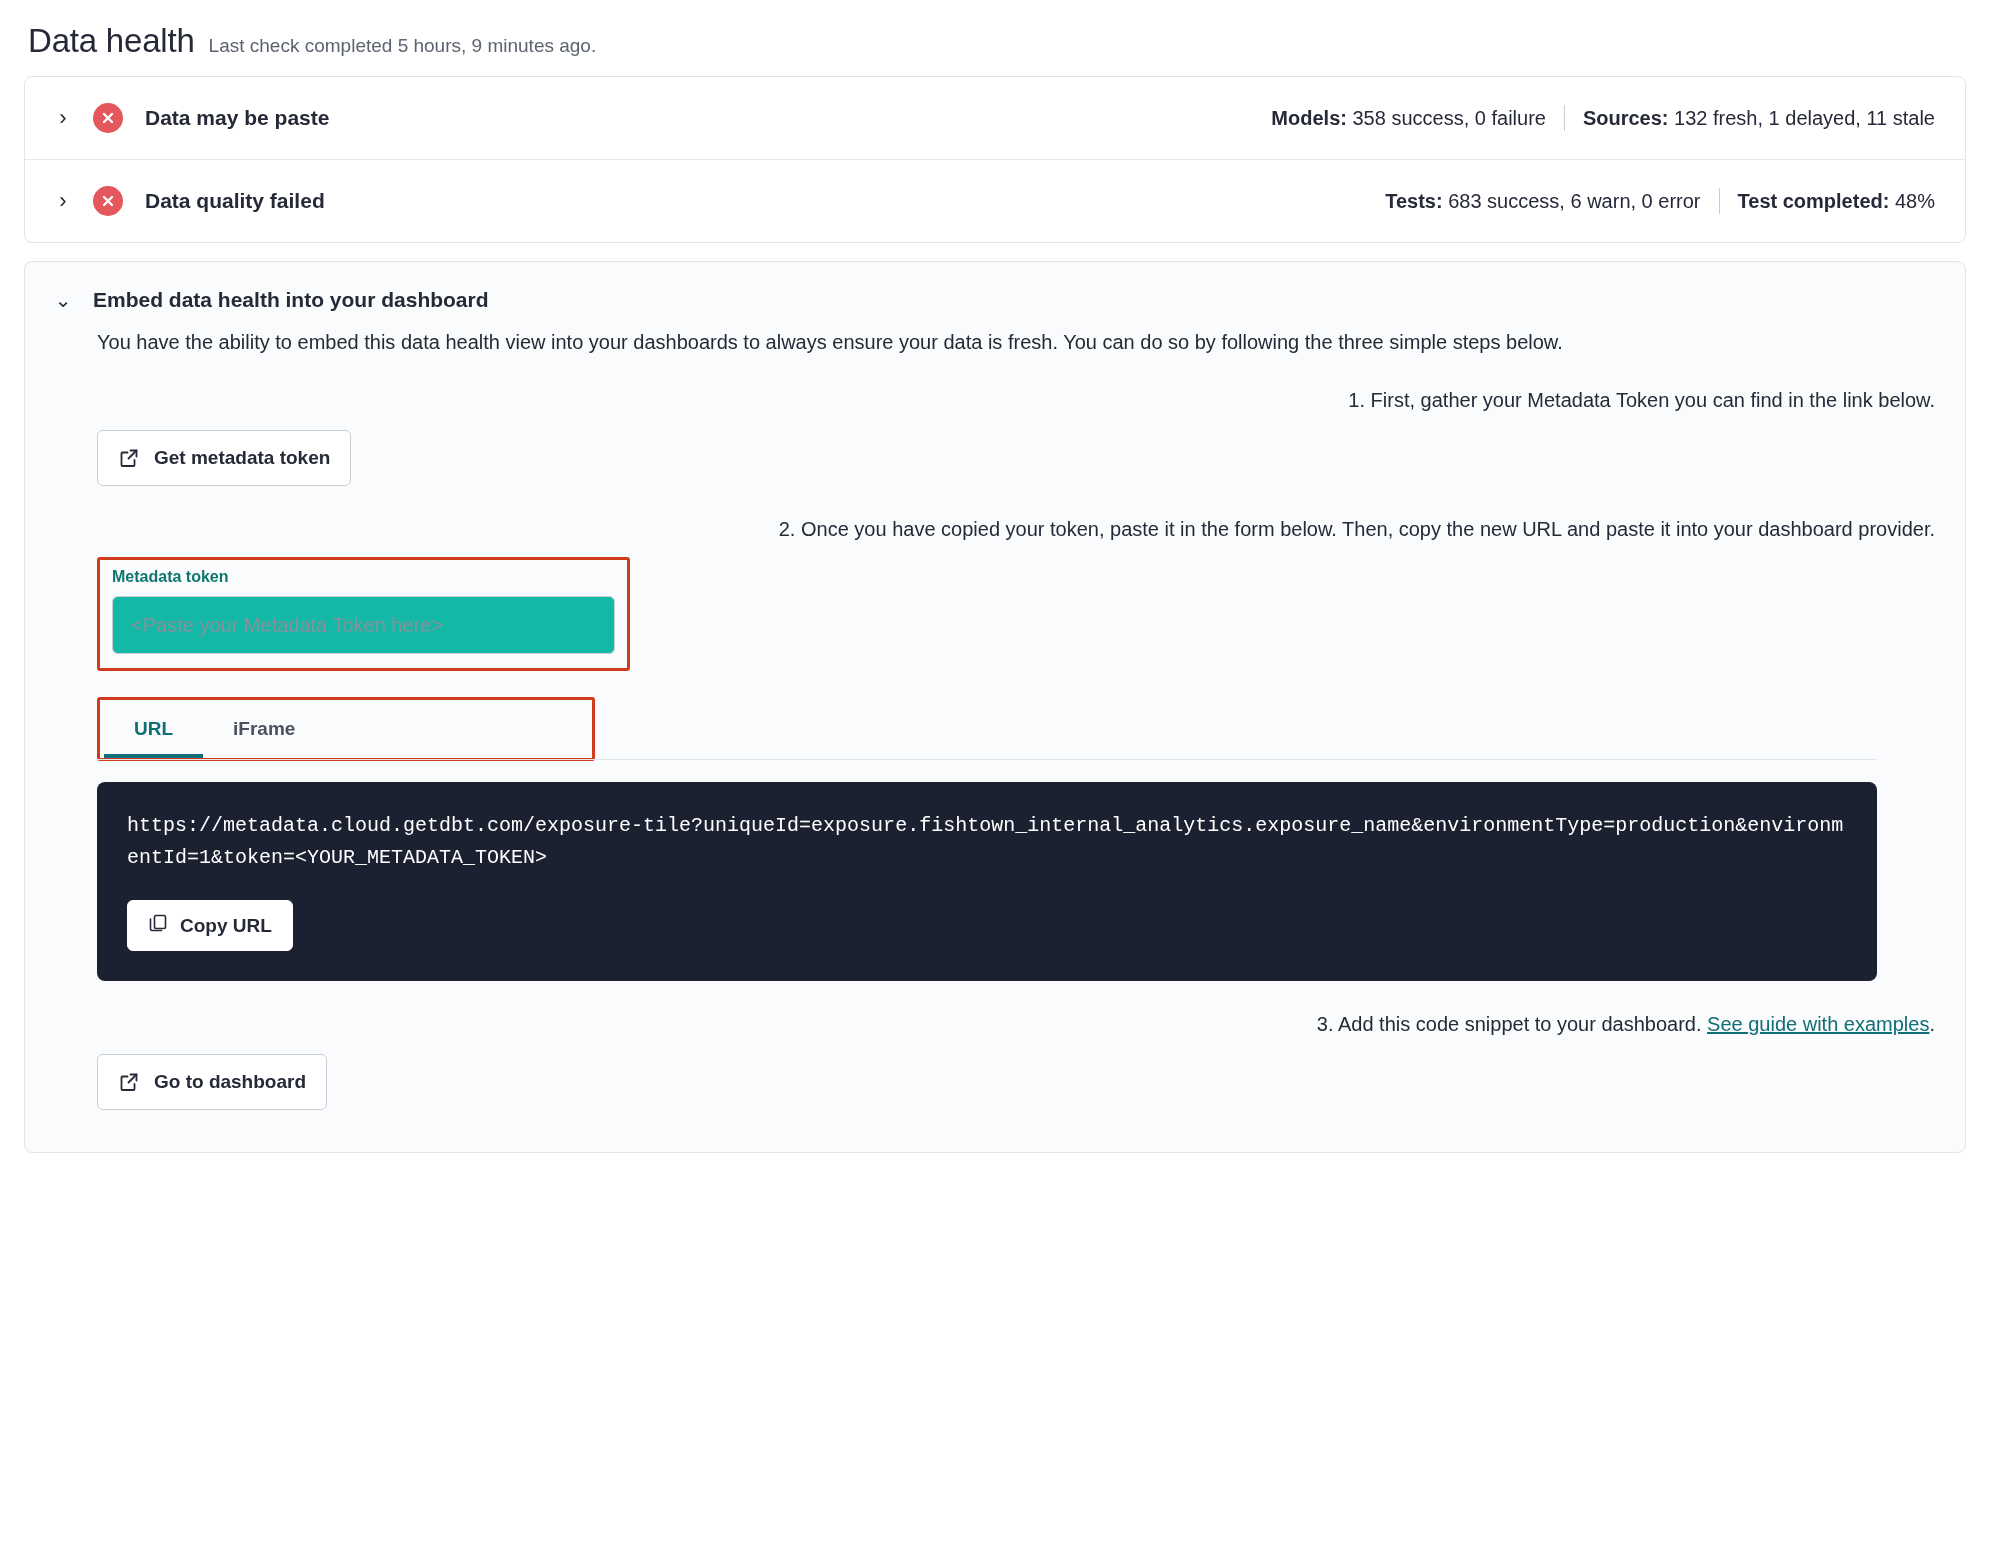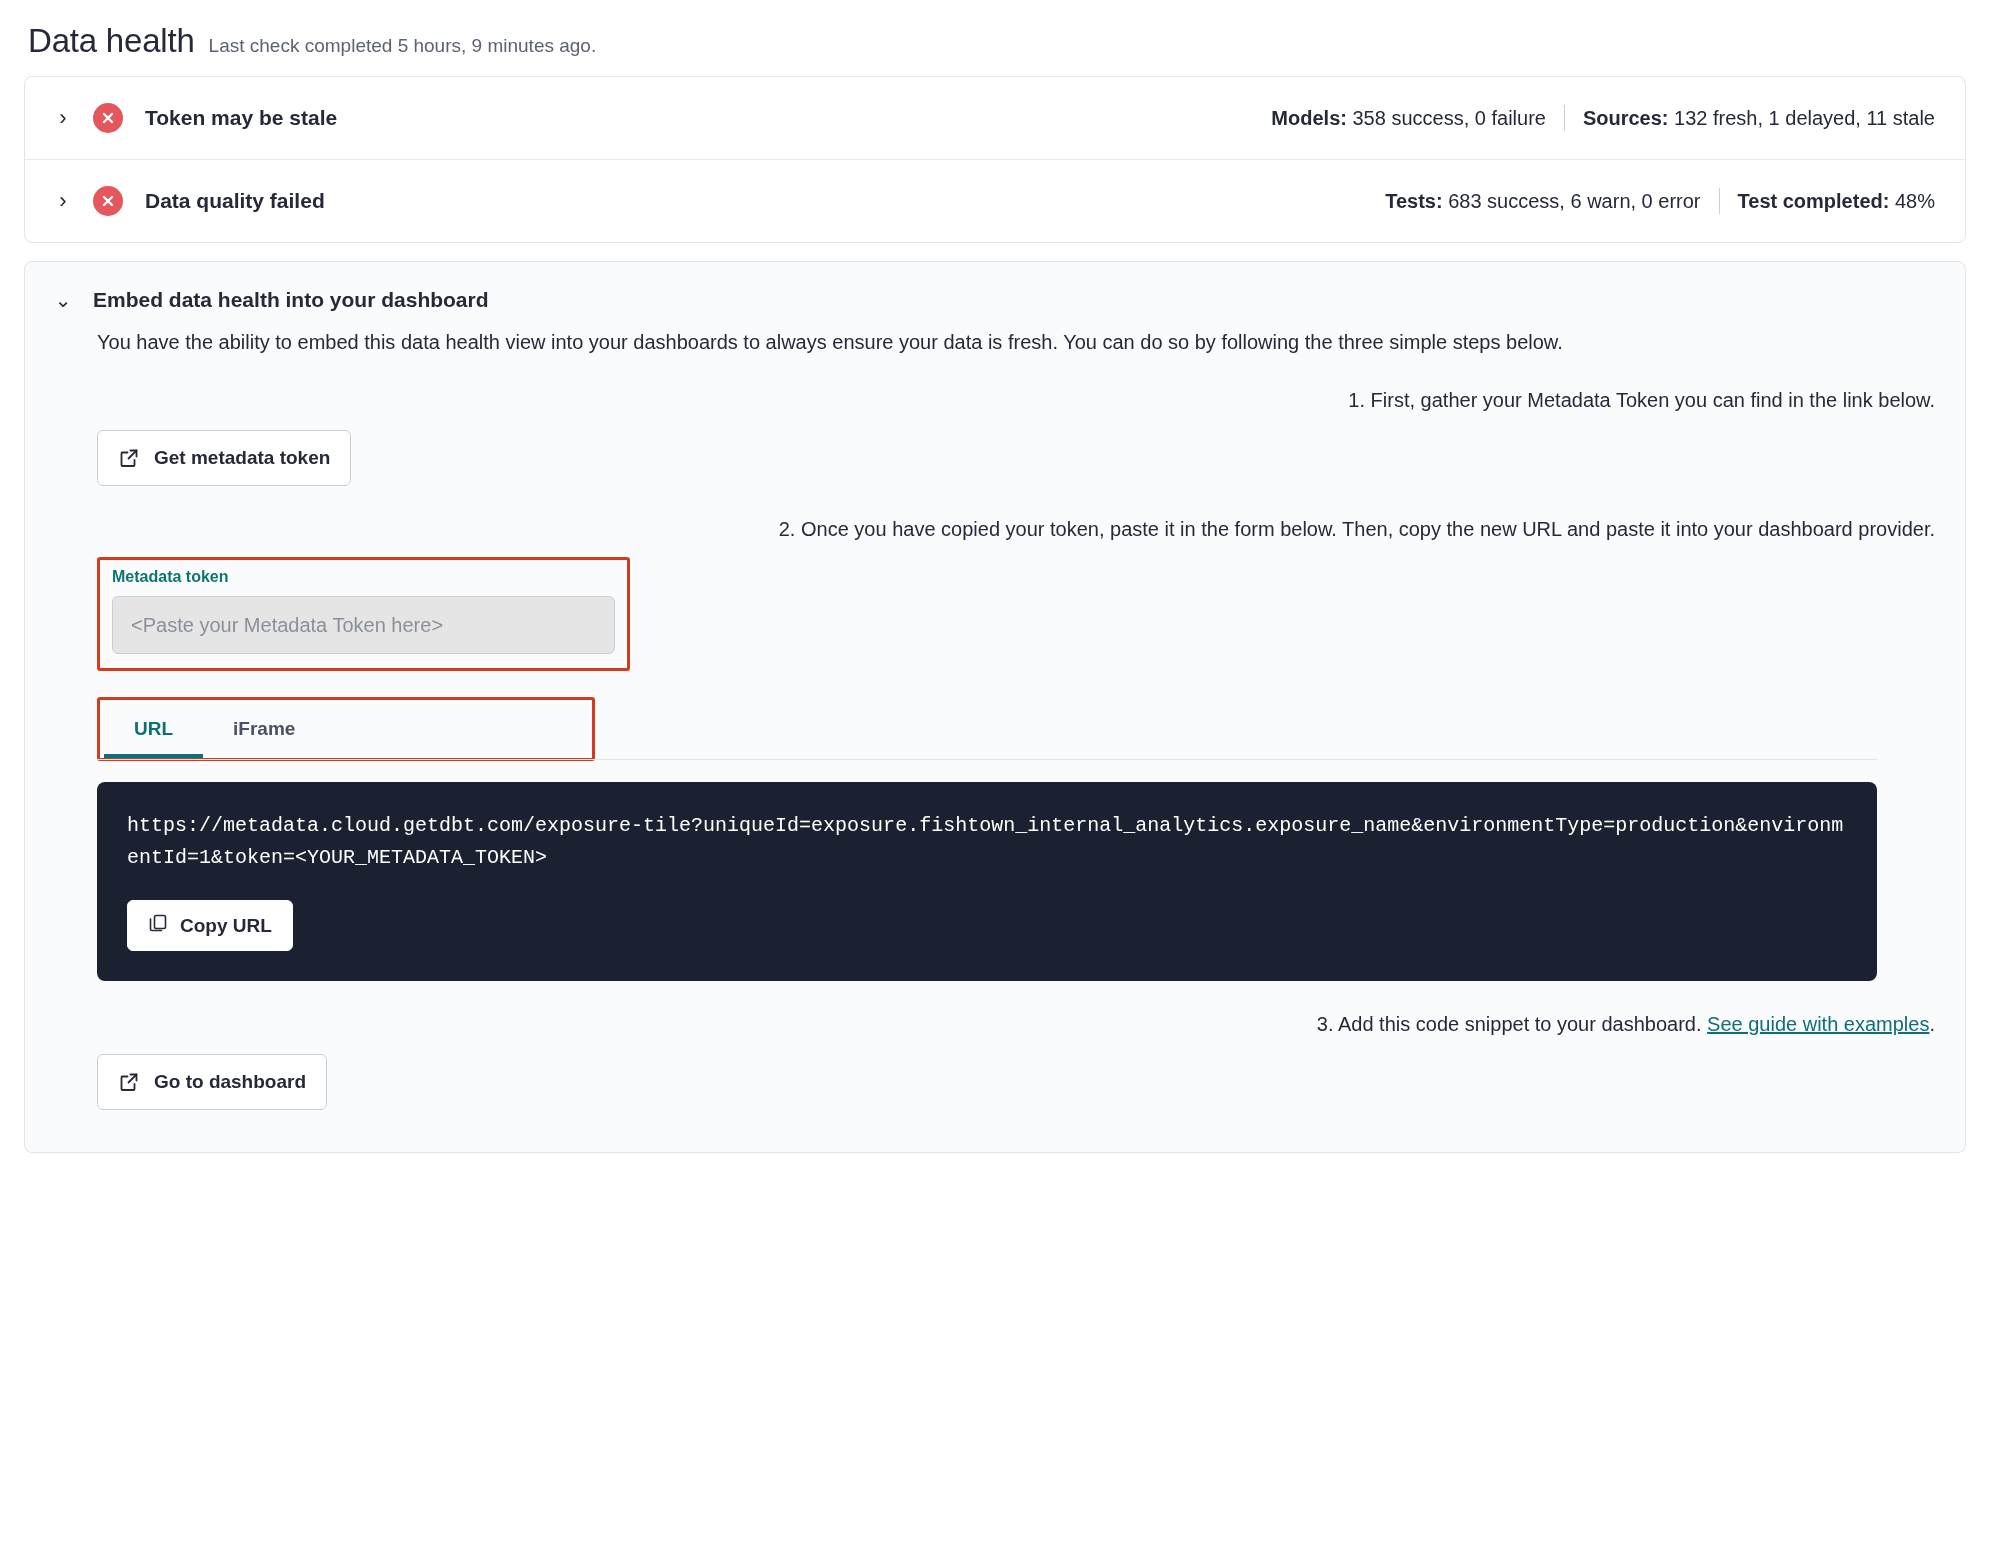--- a/index.html
+++ b/index.html
@@ -162,21 +162,21 @@
     font-size: 16px;
     font-weight: 700;
     color: #0f766e;
     margin-bottom: 10px;
   }
   .field-input {
     width: 100%;
     height: 58px;
     border: 1px solid #c9ced6;
     border-radius: 6px;
-    background: #e5e5e5;
+    background: #14b8a6;
     font-size: 20px;
     color: #262a38;
     padding: 0 18px;
     font-family: "Liberation Sans", sans-serif;
   }
   .field-input::placeholder { color: #8a909a; }
 
   
   .tabs-outline {
     margin-top: 26px;
@@ -261,21 +261,21 @@
 
   <div class="card">
 
     <div class="accordion-row">
       <div class="chev">›</div>
       <div class="status-icon">
         <svg width="18" height="18" viewBox="0 0 18 18">
           <path d="M5 5 L13 13 M13 5 L5 13" stroke="#ffffff" stroke-width="2.4" stroke-linecap="round"></path>
         </svg>
       </div>
-      <div class="row-title">Token may be stale</div>
+      <div class="row-title">Data may be paste</div>
       <div class="row-stats">
         <span class="seg">
           <span class="lbl">Models:</span>
           <span>358 success, 0 failure</span>
         </span>
         <span class="divider-v"></span>
         <span class="seg">
           <span class="lbl">Sources:</span>
           <span>132 fresh, 1 delayed, 11 stale</span>
         </span>

